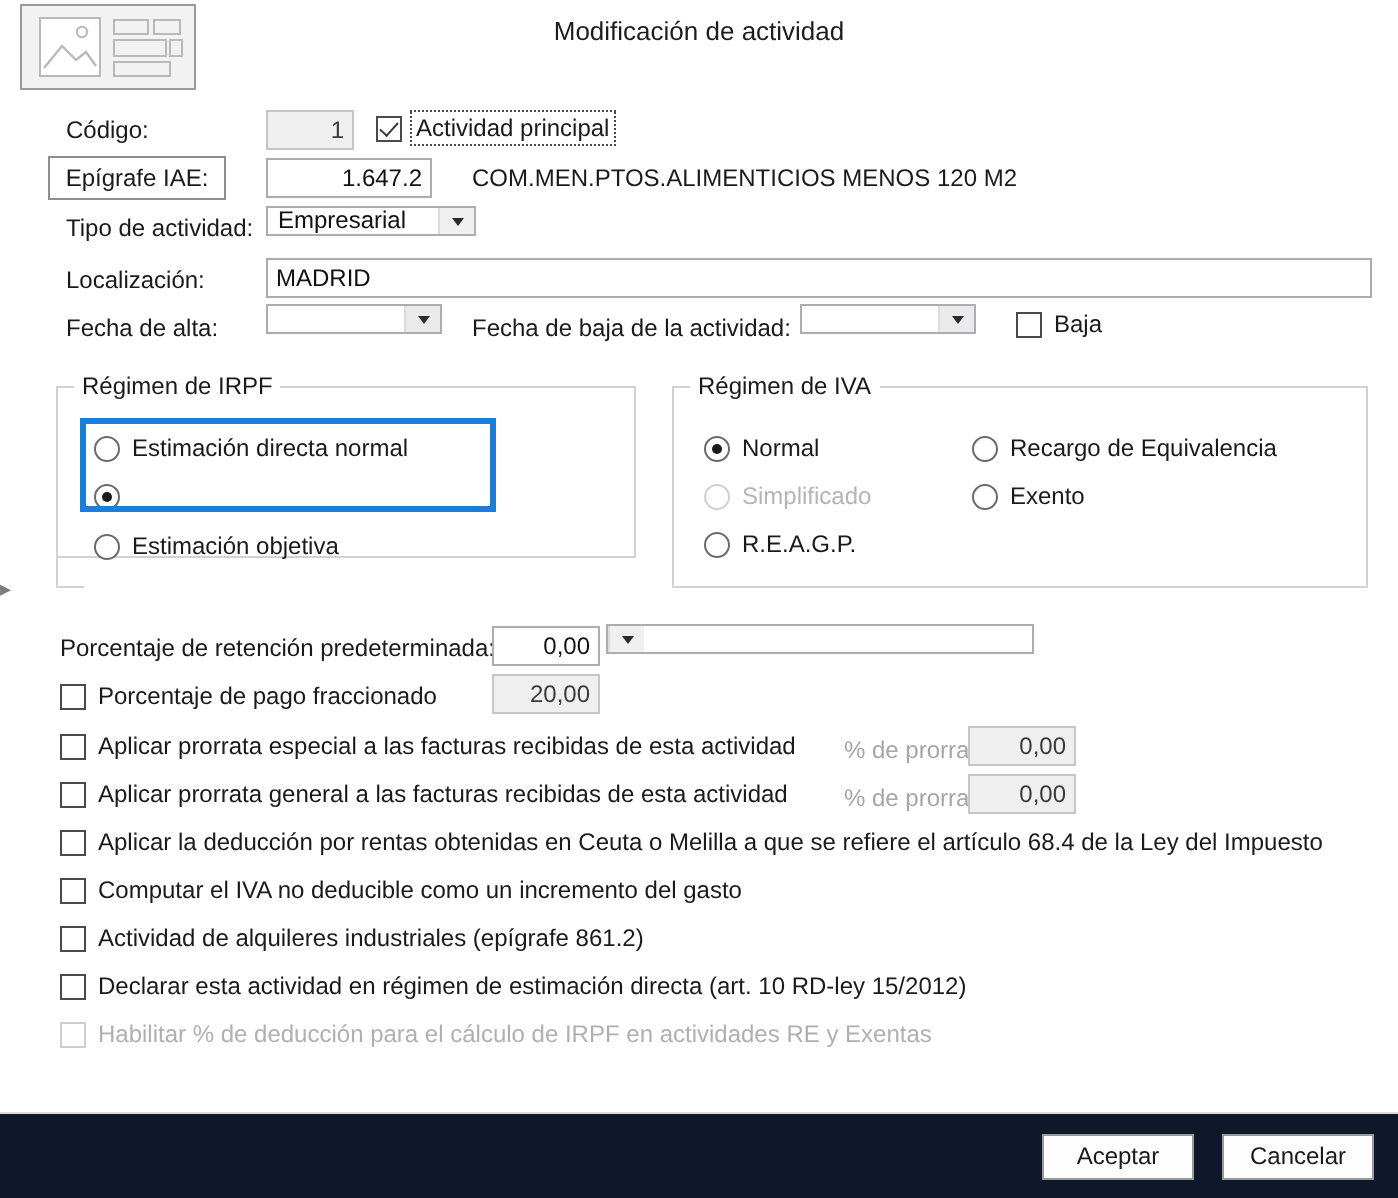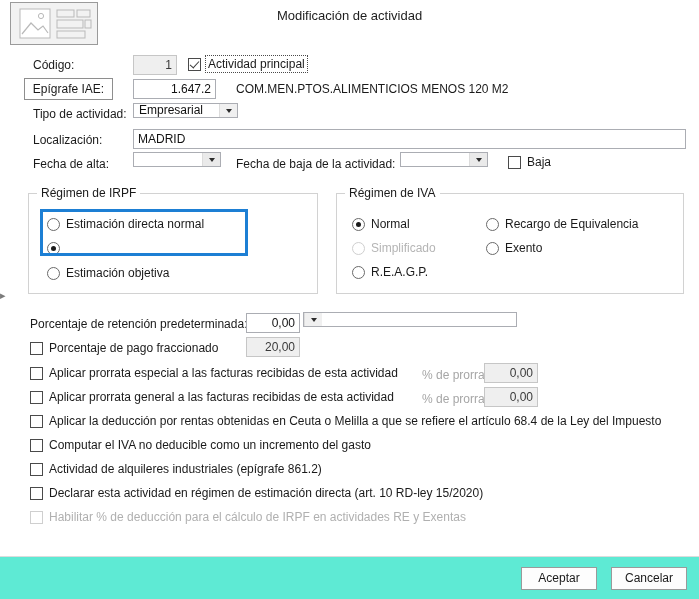--- a/index.html
+++ b/index.html
@@ -223,21 +223,21 @@
     font-size: 12px;
     color: #a6a6a6;
     white-space: nowrap;
   }
 
   
   .footer {
     position: absolute;
     left: 0; right: 0; bottom: 0;
     height: 42px;
-    background: #5eead4;
+    background: #0f172a;
     border-top: 1px solid #dcdcdc;
   }
   .footer-btn {
     position: absolute;
     top: 10px;
     box-sizing: border-box;
     width: 76px;
     height: 23px;
     border: 1px solid #9a9a9a;
     background: #fdfdfd;
@@ -324,21 +324,21 @@
   <span class="ctext"></span>
   <span class="carrow">
       <span class="caret"></span>
     </span>
 </div>
 <div class="cb-row" style="left:508px; top:155px;">
   <span class="cbox"></span>
   <span class="cblabel">Baja</span>
 </div>
 
-<div class="group" style="left:28px; top:193px; width:290px; height:101px;">
+<div class="group" style="left:28px; top:193px; width:290px; height:86px;">
   <span class="group-title">Régimen de IRPF</span>
 </div>
 <div class="radio-row" style="left:47px; top:217px;">
   <span class="radio"></span>
   <span class="rlabel">Estimación directa normal</span>
 </div>
 <div class="radio-row" style="left:47px; top:242px;">
   <span class="radio on"></span>
 </div>
 <div class="radio-row" style="left:47px; top:266px;text-align:center;">
@@ -409,21 +409,21 @@
 <div class="cb-row" style="left:30px; top:438px;">
   <span class="cbox"></span>
   <span class="cblabel">Computar el IVA no deducible como un incremento del gasto</span>
 </div>
 <div class="cb-row" style="left:30px; top:462px;">
   <span class="cbox"></span>
   <span class="cblabel">Actividad de alquileres industriales (epígrafe 861.2)</span>
 </div>
 <div class="cb-row" style="left:30px; top:486px;">
   <span class="cbox"></span>
-  <span class="cblabel">Declarar esta actividad en régimen de estimación directa (art. 10 RD-ley 15/2020)</span>
+  <span class="cblabel">Declarar esta actividad en régimen de estimación directa (art. 10 RD-ley 15/2012)</span>
 </div>
 <div class="cb-row disabled" style="left:30px; top:510px;">
   <span class="cbox"></span>
   <span class="cblabel">Habilitar % de deducción para el cálculo de IRPF en actividades RE y Exentas</span>
 </div>
 
 <div class="footer">
   <div class="footer-btn" style="left:521px;">Aceptar</div>
   <div class="footer-btn" style="left:611px;">Cancelar</div>
 </div>

